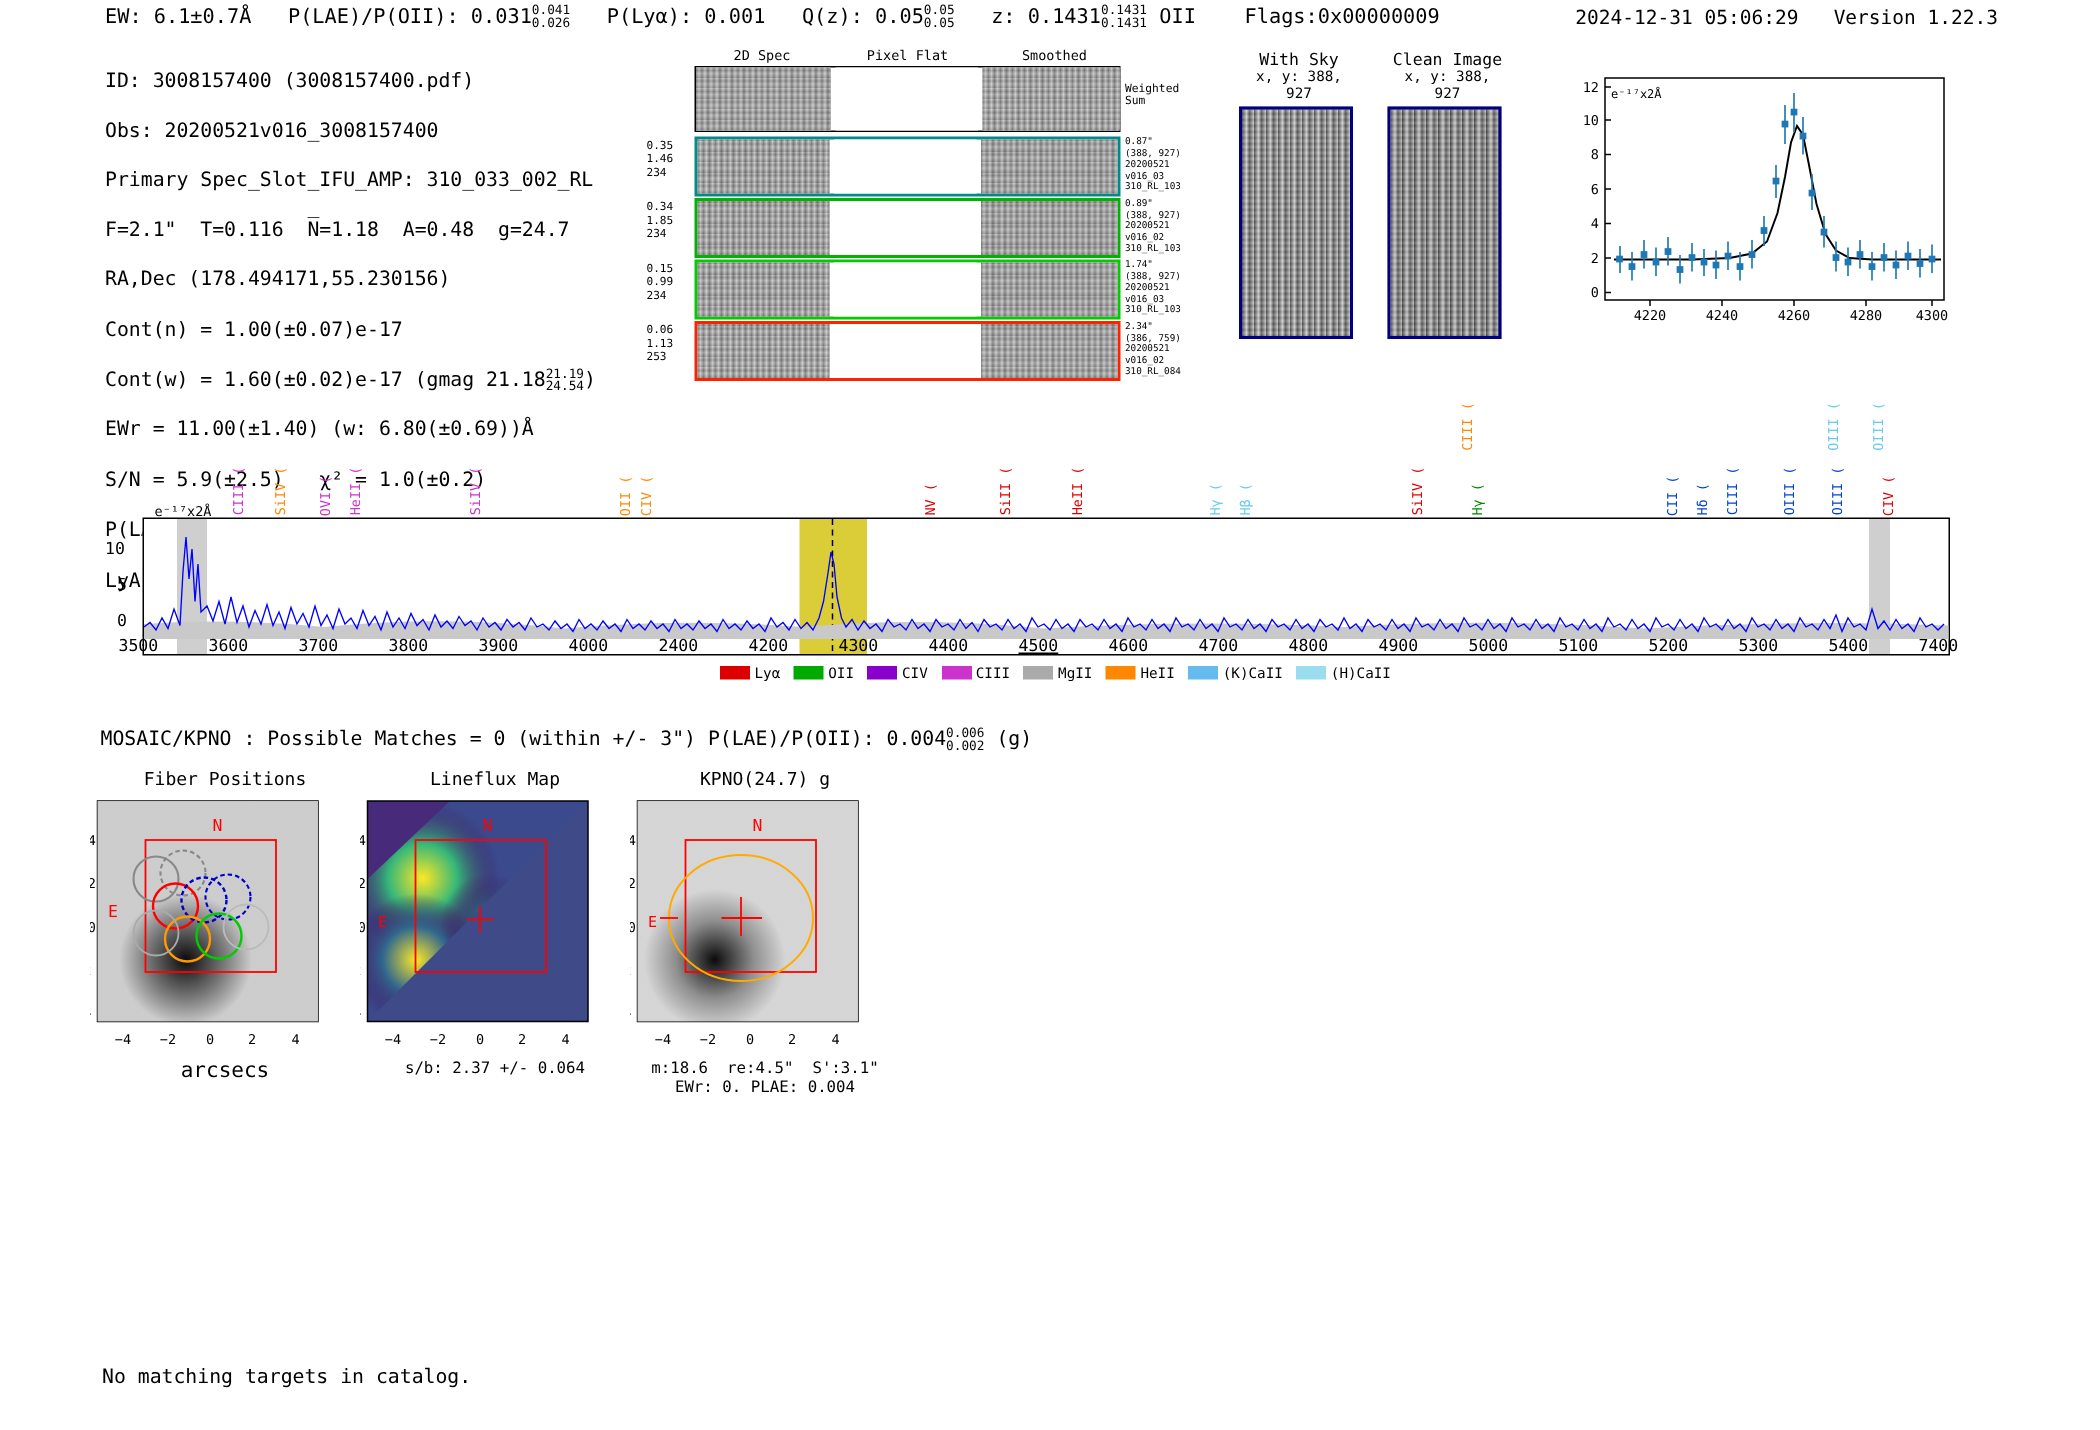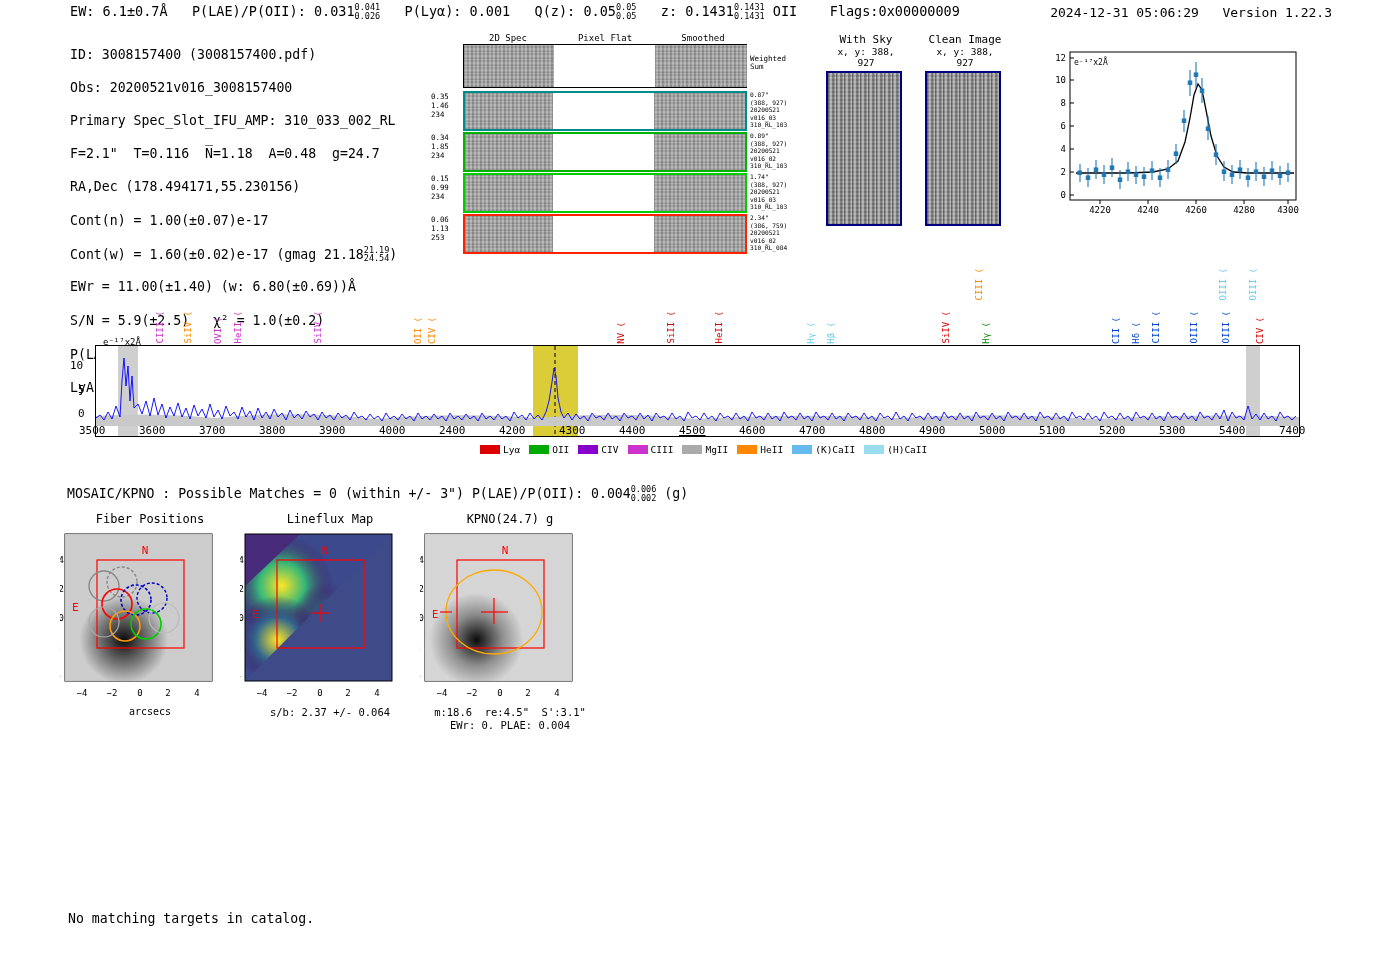--- a/index.html
+++ b/index.html
@@ -388,21 +388,21 @@
       <text x="0" y="95" text-anchor="end" transform="translate(4,0)">0</text>
       <text x="0" y="124" text-anchor="end" transform="translate(1,0)">−2</text>
       <text x="0" y="152" text-anchor="end" transform="translate(1,0)">−4</text>
       <text x="22" y="170" text-anchor="middle">−4</text>
       <text x="52" y="170" text-anchor="middle">−2</text>
       <text x="80" y="170" text-anchor="middle">0</text>
       <text x="108" y="170" text-anchor="middle">2</text>
       <text x="137" y="170" text-anchor="middle">4</text>
     </g>
   </svg>
-  <div style="text-align:center;font-size:10px;margin-top:-4px;">arcsecs</div>
+  <div style="text-align:center;font-size:14px;margin-top:-4px;">arcsecs</div>
 </div>
 
 <div class="abs" style="left:240px;top:512px;width:180px;height:210px;">
   <div class="minipanel-title">Lineflux Map</div>
   <svg width="180" height="180" viewBox="0 0 180 180">
     <defs>
       <radialGradient id="v1" cx="25%" cy="35%" r="35%">
         <stop offset="0%" stop-color="#fde725"></stop>
           <stop offset="45%" stop-color="#35b779"></stop>
           <stop offset="100%" stop-color="#440154" stop-opacity="0"></stop>

